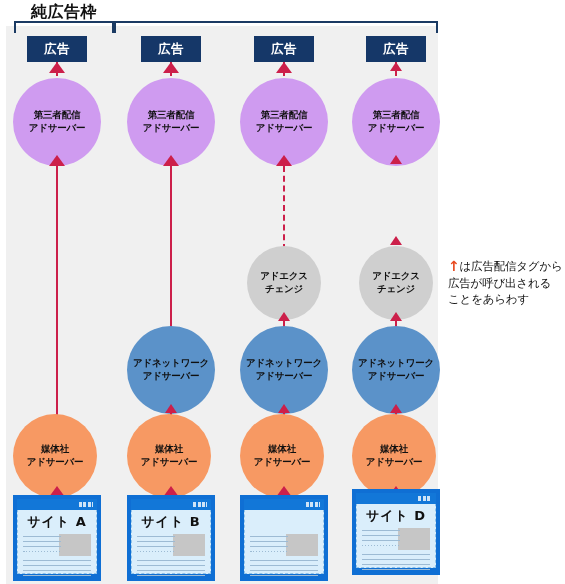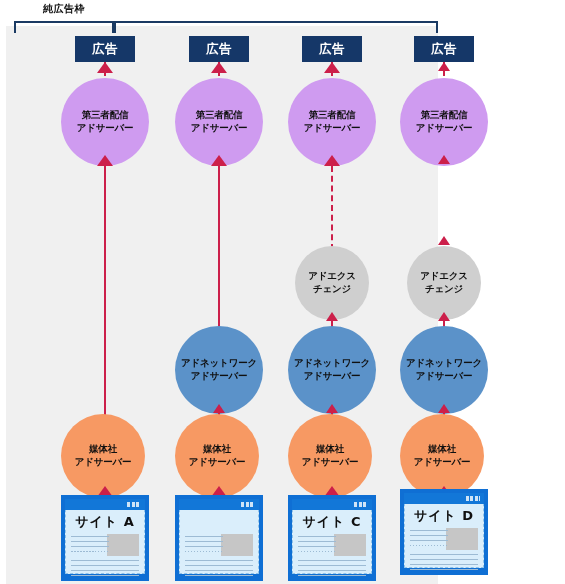--- a/index.html
+++ b/index.html
@@ -33,31 +33,31 @@
     width: 2px; height: 11px;
     background: #1b3a63;
   }
   .bracket::before { left: 0; }
   .bracket::after  { right: 0; }
   #bracket-pure { left: 14px; top: 21px; width: 100px; }
   #bracket-net  { left: 114px; top: 21px; width: 324px; }
 
   .bracket-label {
     position: absolute;
-    font-size: 10px;
+    font-size: 16px;
     font-weight: bold;
     color: #111111;
     white-space: nowrap;
     letter-spacing: 0.5px;
   }
   #label-pure { left: 14px; top: 2px; width: 100px; text-align: center; }
   #label-net  { left: 114px; top: 2px; width: 324px; text-align: center; }
 
   
-  .col { position: absolute; top: 0; width: 114px; height: 552px; margin-left: 48px; }
+  .col { position: absolute; top: 0; width: 114px; height: 552px; }
 
   
   .adbox {
     position: absolute;
     width: 60px; height: 26px;
     left: 27px; top: 36px;
     background: #153768;
     color: #ffffff;
     font-size: 12.5px;
     font-weight: bold;
@@ -276,20 +276,21 @@
       <span>媒体社</span>
       <span>アドサーバー</span>
     </div>
     <div class="conn" style="left:56px; top:488px; height:14px;"></div>
     <div class="arrow" style="left:49px; top:486px;"></div>
     <div class="site" style="top:495px;">
       <div class="site-inner"></div>
       <div class="site-bar">
         <div class="site-bar-dots"></div>
       </div>
+      <div class="site-title">サイト B</div>
       <div class="site-img"></div>
       <div class="lines-left">
         <i></i>
           <i></i>
           <i></i>
           <i class="dot"></i>
       </div>
       <div class="lines-bottom">
         <i></i>
           <i></i>
@@ -326,21 +327,20 @@
       <span>媒体社</span>
       <span>アドサーバー</span>
     </div>
     <div class="conn" style="left:56px; top:488px; height:14px;"></div>
     <div class="arrow" style="left:49px; top:486px;"></div>
     <div class="site" style="top:495px;">
       <div class="site-inner"></div>
       <div class="site-bar">
         <div class="site-bar-dots"></div>
       </div>
-      <div class="site-title">サイト C</div>
       <div class="site-img"></div>
       <div class="lines-left">
         <i></i>
           <i></i>
           <i></i>
           <i class="dot"></i>
       </div>
       <div class="lines-bottom">
         <i></i>
           <i></i>
@@ -395,14 +395,21 @@
       </div>
       <div class="lines-bottom">
         <i></i>
           <i></i>
           <i></i>
           <i></i>
       </div>
     </div>
   </div>
 
+  <div class="legend">
+    <div class="legend-text">
+      <span class="legend-arrow">↑</span><span>は広告配信タグから</span><br>
+      <span>広告が呼び出される</span><br>
+      <span>ことをあらわす</span>
+    </div>
+  </div>
 
 </div>
 
 </body></html>

